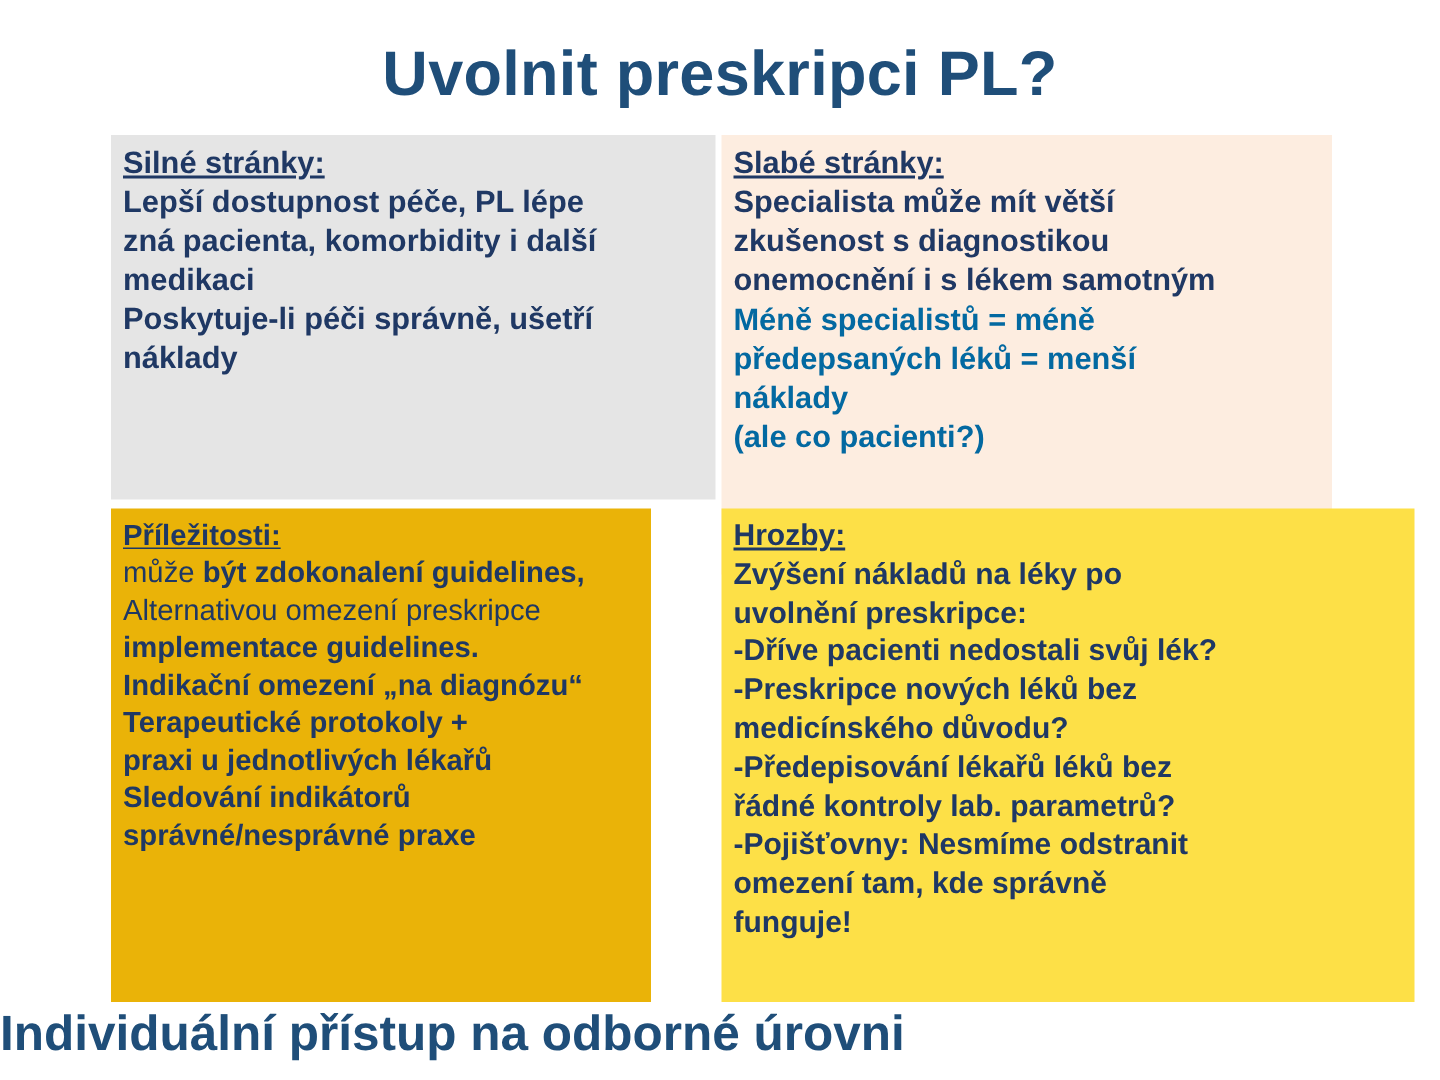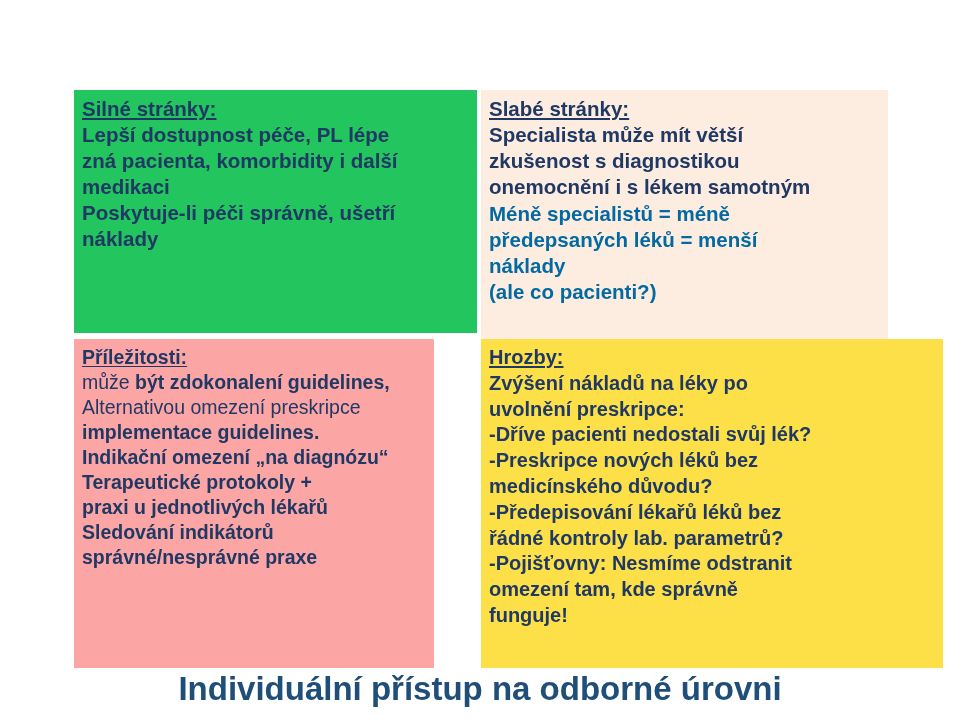--- a/index.html
+++ b/index.html
@@ -47,35 +47,35 @@
     font-size: 20.5px;
     line-height: 1.265;
     color: #1F3864;
     font-weight: bold;
   }
   .q-strengths {
     left: 0;
     top: 0;
     width: 403px;
     height: 243px;
-    background: #22c55e;
+    background: #e5e5e5;
   }
   .q-weaknesses {
     left: 407px;
     top: 0;
     width: 407px;
     height: 293px;
     background: #FDEDE0;
   }
   .q-opportunities {
     left: 0;
     top: 249px;
     width: 360px;
     height: 329px;
-    background: #fca5a5;
+    background: #eab308;
   }
   .q-threats {
     left: 407px;
     top: 249px;
     width: 462px;
     height: 329px;
     background: #fde047;
   }
   .q-heading {
     display: inline-block;
@@ -103,32 +103,32 @@
   }
   .q-weaknesses .quad-inner {
     font-size: 20.5px;
     line-height: 1.275;
   }
   .slide-footer {
     position: absolute;
     left: 0;
     top: 672px;
     width: 960px;
-    text-align: center;
     color: #1F4E79;
     font-size: 33px;
     font-weight: bold;
     line-height: 1.0;
   }
 </style>
 </head>
 <body>
 
 <div class="slide">
 
+  <div class="slide-title">Uvolnit preskripci PL?</div>
 
   <div class="swot-grid">
 
     <div class="quad q-strengths">
       <div class="quad-inner">
         <div><span class="q-heading">Silné stránky:</span></div>
         <div class="line">Lepší dostupnost péče, PL lépe</div>
         <div class="line">zná pacienta, komorbidity i další</div>
         <div class="line">medikaci</div>
         <div class="line">Poskytuje-li péči správně, ušetří</div>

